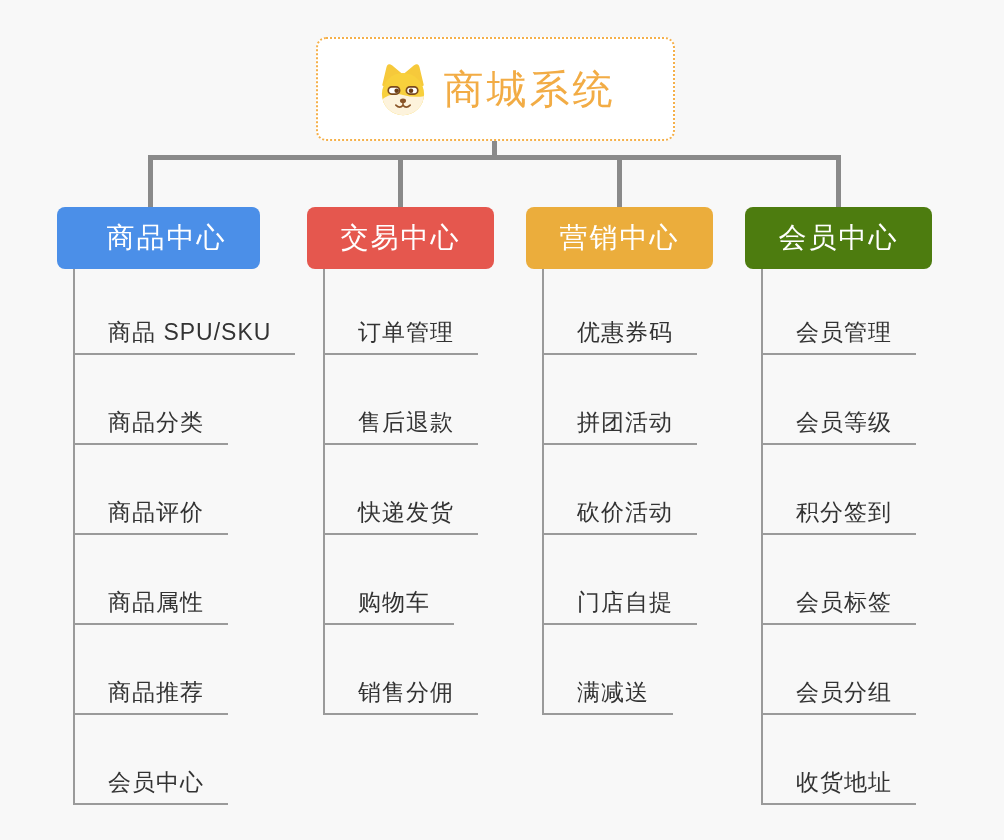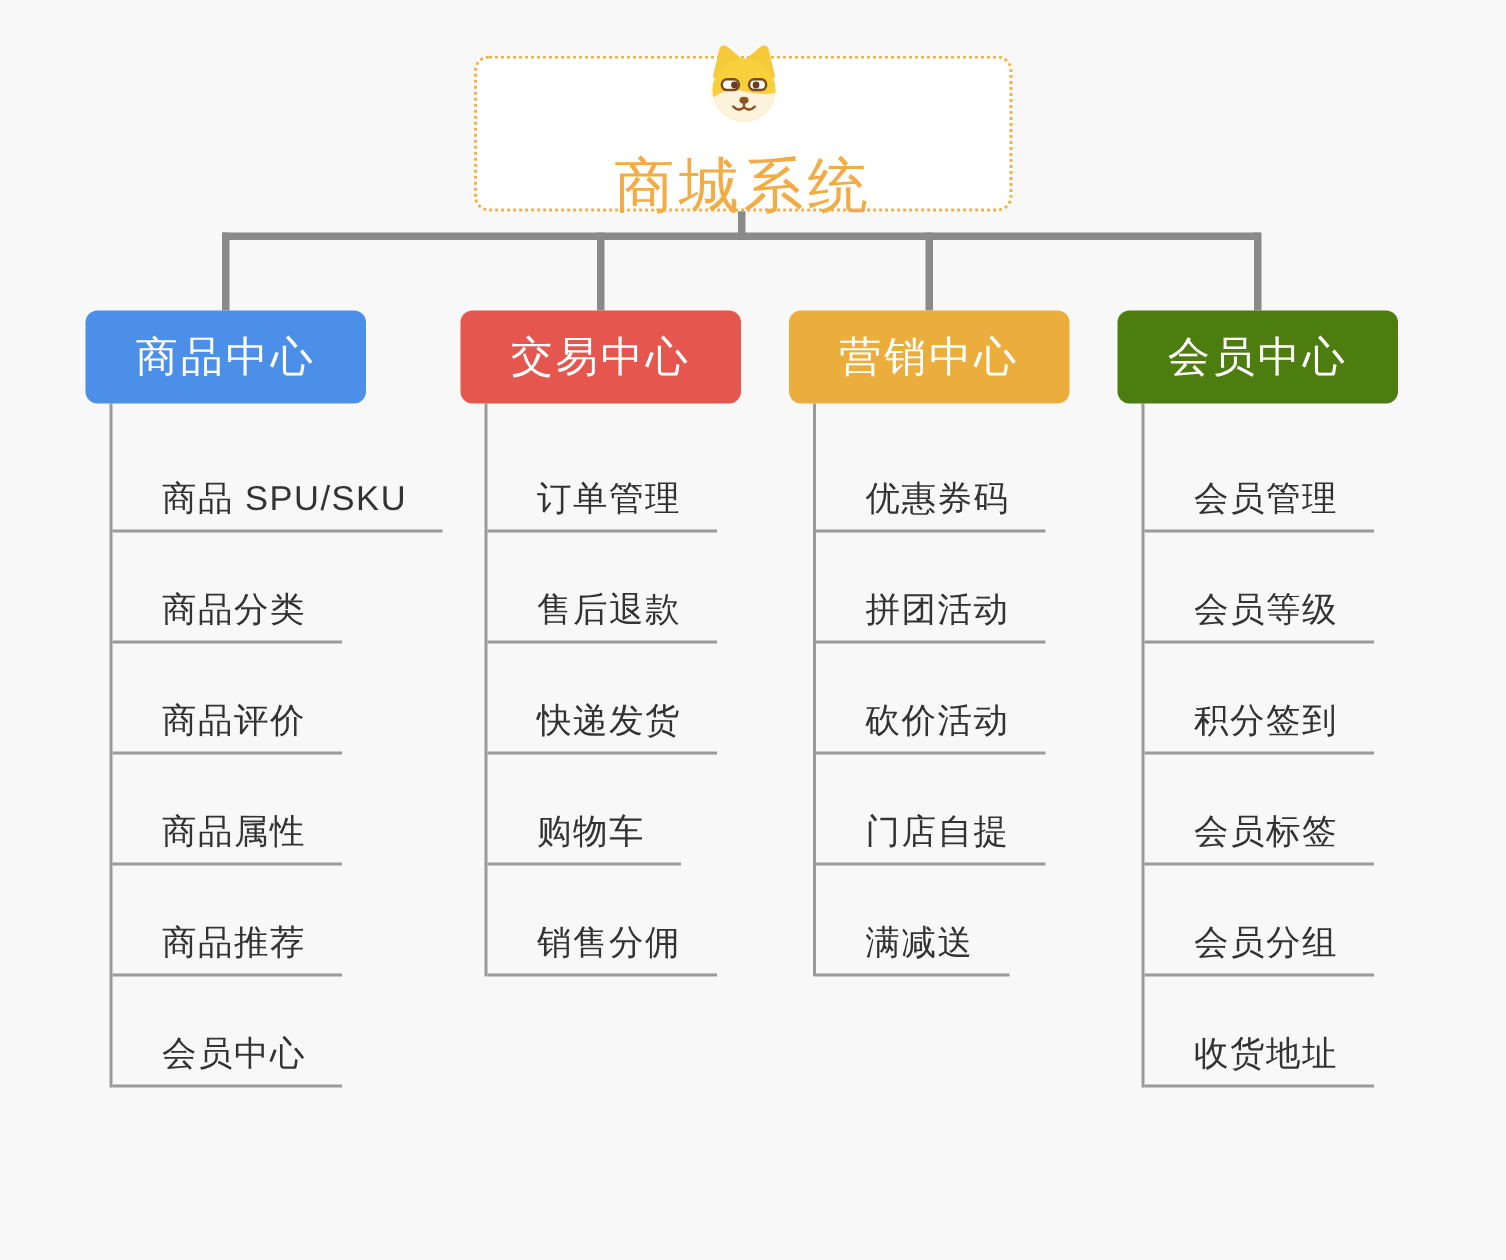--- a/index.html
+++ b/index.html
@@ -4,21 +4,21 @@
 <style>
   html,body{margin:0;padding:0;background:#f8f8f8;}
   body{font-family:"Liberation Sans","DejaVu Sans",sans-serif;}
   .canvas{position:relative;width:1004px;height:840px;background:#f8f8f8;overflow:hidden;}
 
   
   .root-node{
     position:absolute;left:316px;top:37px;width:359px;height:104px;
     background:#ffffff;border:2px dotted #F5B04A;border-radius:10px;
     display:flex;align-items:center;justify-content:center;gap:14px;
-    box-sizing:border-box;z-index:3;cursor:pointer;flex-direction:column;
+    box-sizing:border-box;z-index:3;cursor:pointer;
   }
   .root-title{font-size:40px;color:#F2AC45;letter-spacing:3px;white-space:nowrap;}
   .dog-icon{width:54px;height:54px;display:block;flex:0 0 auto;}
 
   
   .line{position:absolute;background:#8a8a8a;z-index:1;}
   .stem-root{left:492px;top:140px;width:5px;height:20px;}
   .bus{left:148px;top:155px;width:692px;height:5px;}
   .stem-b0{left:148px;top:155px;width:5px;height:52px;}
   .stem-b1{left:398px;top:155px;width:5px;height:52px;}
@@ -34,21 +34,21 @@
   .branch-box{
     width:187px;height:62px;border-radius:8px;
     display:flex;align-items:center;justify-content:center;
     color:#ffffff;font-size:28px;letter-spacing:2px;
     position:relative;z-index:2;cursor:pointer;white-space:nowrap;
   }
   .branch-children{
     margin-left:16px;border-left:2px solid #9a9a9a;width:max-content;
   }
   .branch-item{
-    width:max-content;height:74px;box-sizing:border-box;
+    width:max-content;height:90px;box-sizing:border-box;
     display:flex;align-items:flex-end;
     padding:0 24px 5px 33px;
     border-bottom:2px solid #9a9a9a;
     font-size:23px;color:#333333;letter-spacing:1px;white-space:nowrap;
     cursor:pointer;
   }
   .branch-item:first-child{height:86px;}
 </style>
 </head>
 <body>
@@ -80,21 +80,21 @@
   </div>
 
   <div class="line stem-root"></div>
   <div class="line bus"></div>
   <div class="line stem-b0"></div>
   <div class="line stem-b1"></div>
   <div class="line stem-b2"></div>
   <div class="line stem-b3"></div>
 
   <div class="branch branch-0">
-    <div class="branch-box" style="background: rgb(75, 143, 232);">商品中心</div>
+    <div class="branch-box" style="background: rgb(75, 143, 232); padding-left: 16px;">商品中心</div>
     <div class="branch-children">
         <div class="branch-item">商品 SPU/SKU</div>
         <div class="branch-item">商品分类</div>
         <div class="branch-item">商品评价</div>
         <div class="branch-item">商品属性</div>
         <div class="branch-item">商品推荐</div>
         <div class="branch-item">会员中心</div>
       </div>
   </div>
 

